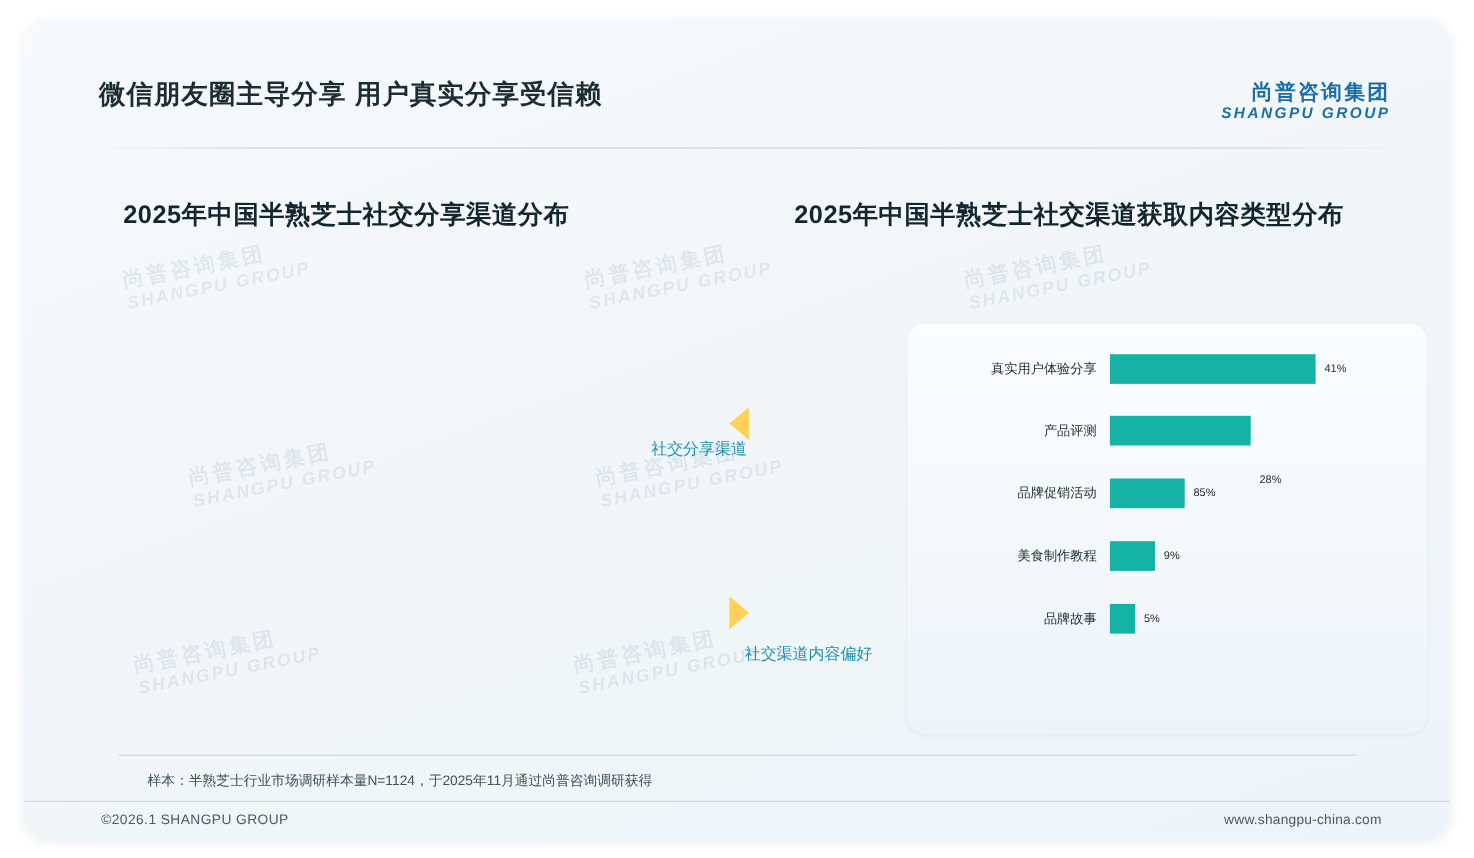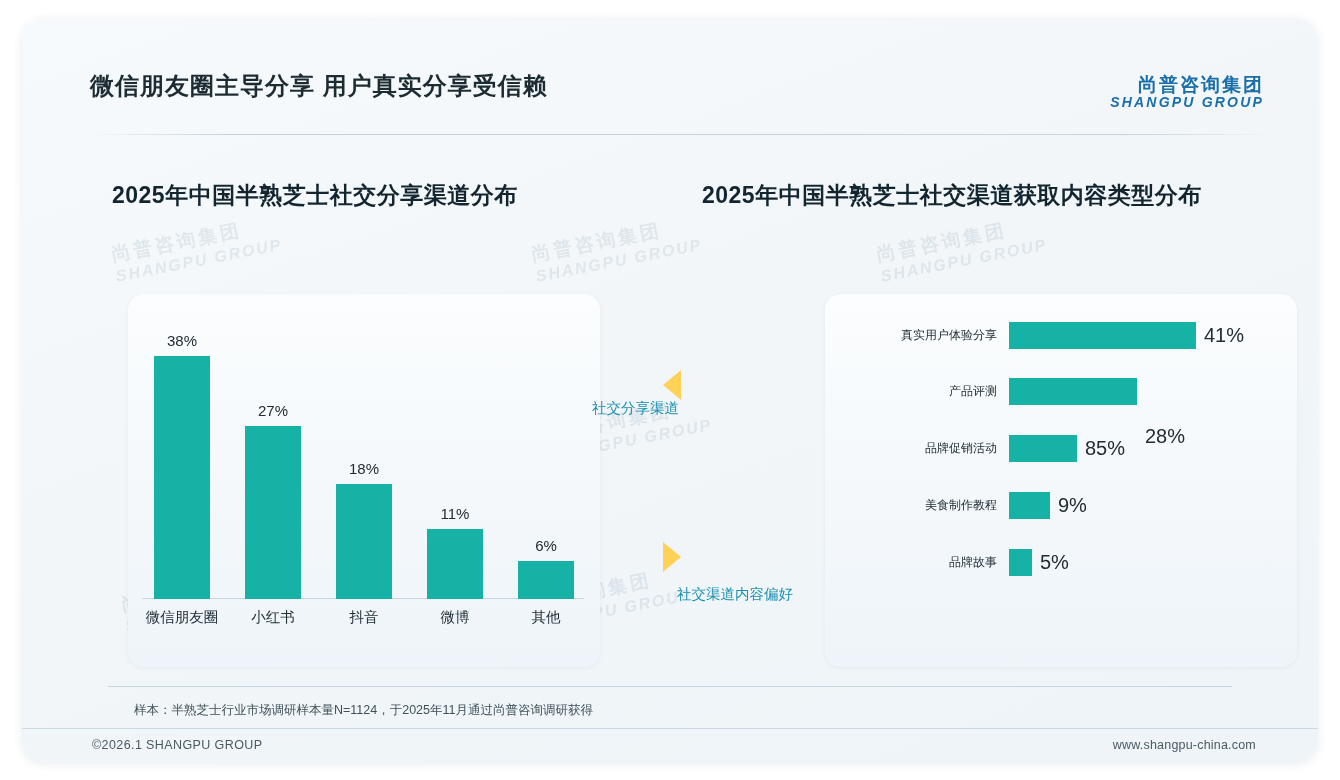--- a/index.html
+++ b/index.html
@@ -166,21 +166,21 @@
   }
   .bar-fill {
     height: 27px;
     background: #16b2a6;
   }
   .bar-val {
     position: absolute;
     top: 0;
     height: 27px;
     line-height: 27px;
-    font-size: 20px;
+    font-size: 10px;
     color: #222c33;
     white-space: nowrap;
   }
 
   
   .arrow {
     position: absolute;
     width: 0; height: 0;
   }
   .arrow-left {
@@ -286,51 +286,28 @@
     <div class="l1">尚普咨询集团</div>
       <div class="l2">SHANGPU GROUP</div>
   </div>
   <div class="wm" style="left:880px; top:558px;">
     <div class="l1">尚普咨询集团</div>
       <div class="l2">SHANGPU GROUP</div>
   </div>
 
   <div class="panel-title" style="left:90px; top:162px;">2025年中国半熟芝士社交分享渠道分布</div>
 
-  <div class="panel" id="panel-left">
-    <div class="col-chart">
-      <div class="col-axis"></div>
-
-      <div class="col" style="left:26px;  height:243px;"></div>
-      <div class="col" style="left:117px; height:173px;"></div>
-      <div class="col" style="left:208px; height:115px;"></div>
-      <div class="col" style="left:299px; height:70px;"></div>
-      <div class="col" style="left:390px; height:38px;"></div>
-
-      <div class="col-val" style="left:14px;  bottom:318px;">38%</div>
-      <div class="col-val" style="left:105px; bottom:248px;">27%</div>
-      <div class="col-val" style="left:196px; bottom:190px;">18%</div>
-      <div class="col-val" style="left:287px; bottom:145px;">11%</div>
-      <div class="col-val" style="left:378px; bottom:113px;">6%</div>
-
-      <div class="col-lab" style="left:6px;">微信朋友圈</div>
-      <div class="col-lab" style="left:97px;">小红书</div>
-      <div class="col-lab" style="left:188px;">抖音</div>
-      <div class="col-lab" style="left:279px;">微博</div>
-      <div class="col-lab" style="left:370px;">其他</div>
-    </div>
-  </div>
 
   <div class="arrow arrow-left" style="left:641px; top:352px;"></div>
   <div class="mid-label" style="left:570px; top:381px;">社交分享渠道</div>
 
   <div class="arrow arrow-right" style="left:641px; top:524px;"></div>
   <div class="mid-label" style="left:655px; top:567px;">社交渠道内容偏好</div>
 
-  <div class="panel-title" style="left:680px; top:162px;">2025年中国半熟芝士社交渠道获取内容类型分布</div>
+  <div class="panel-title" style="left:700px; top:162px;">2025年中国半熟芝士社交渠道获取内容类型分布</div>
 
   <div class="panel" id="panel-right">
     <div class="bar-chart">
 
       <div class="bar-row" style="top:28px;">
         <div class="bar-lab">真实用户体验分享</div>
         <div class="bar-track">
           <div class="bar-fill" style="width:187px;"></div>
         </div>
         <div class="bar-val" style="left:379px;">41%</div>

